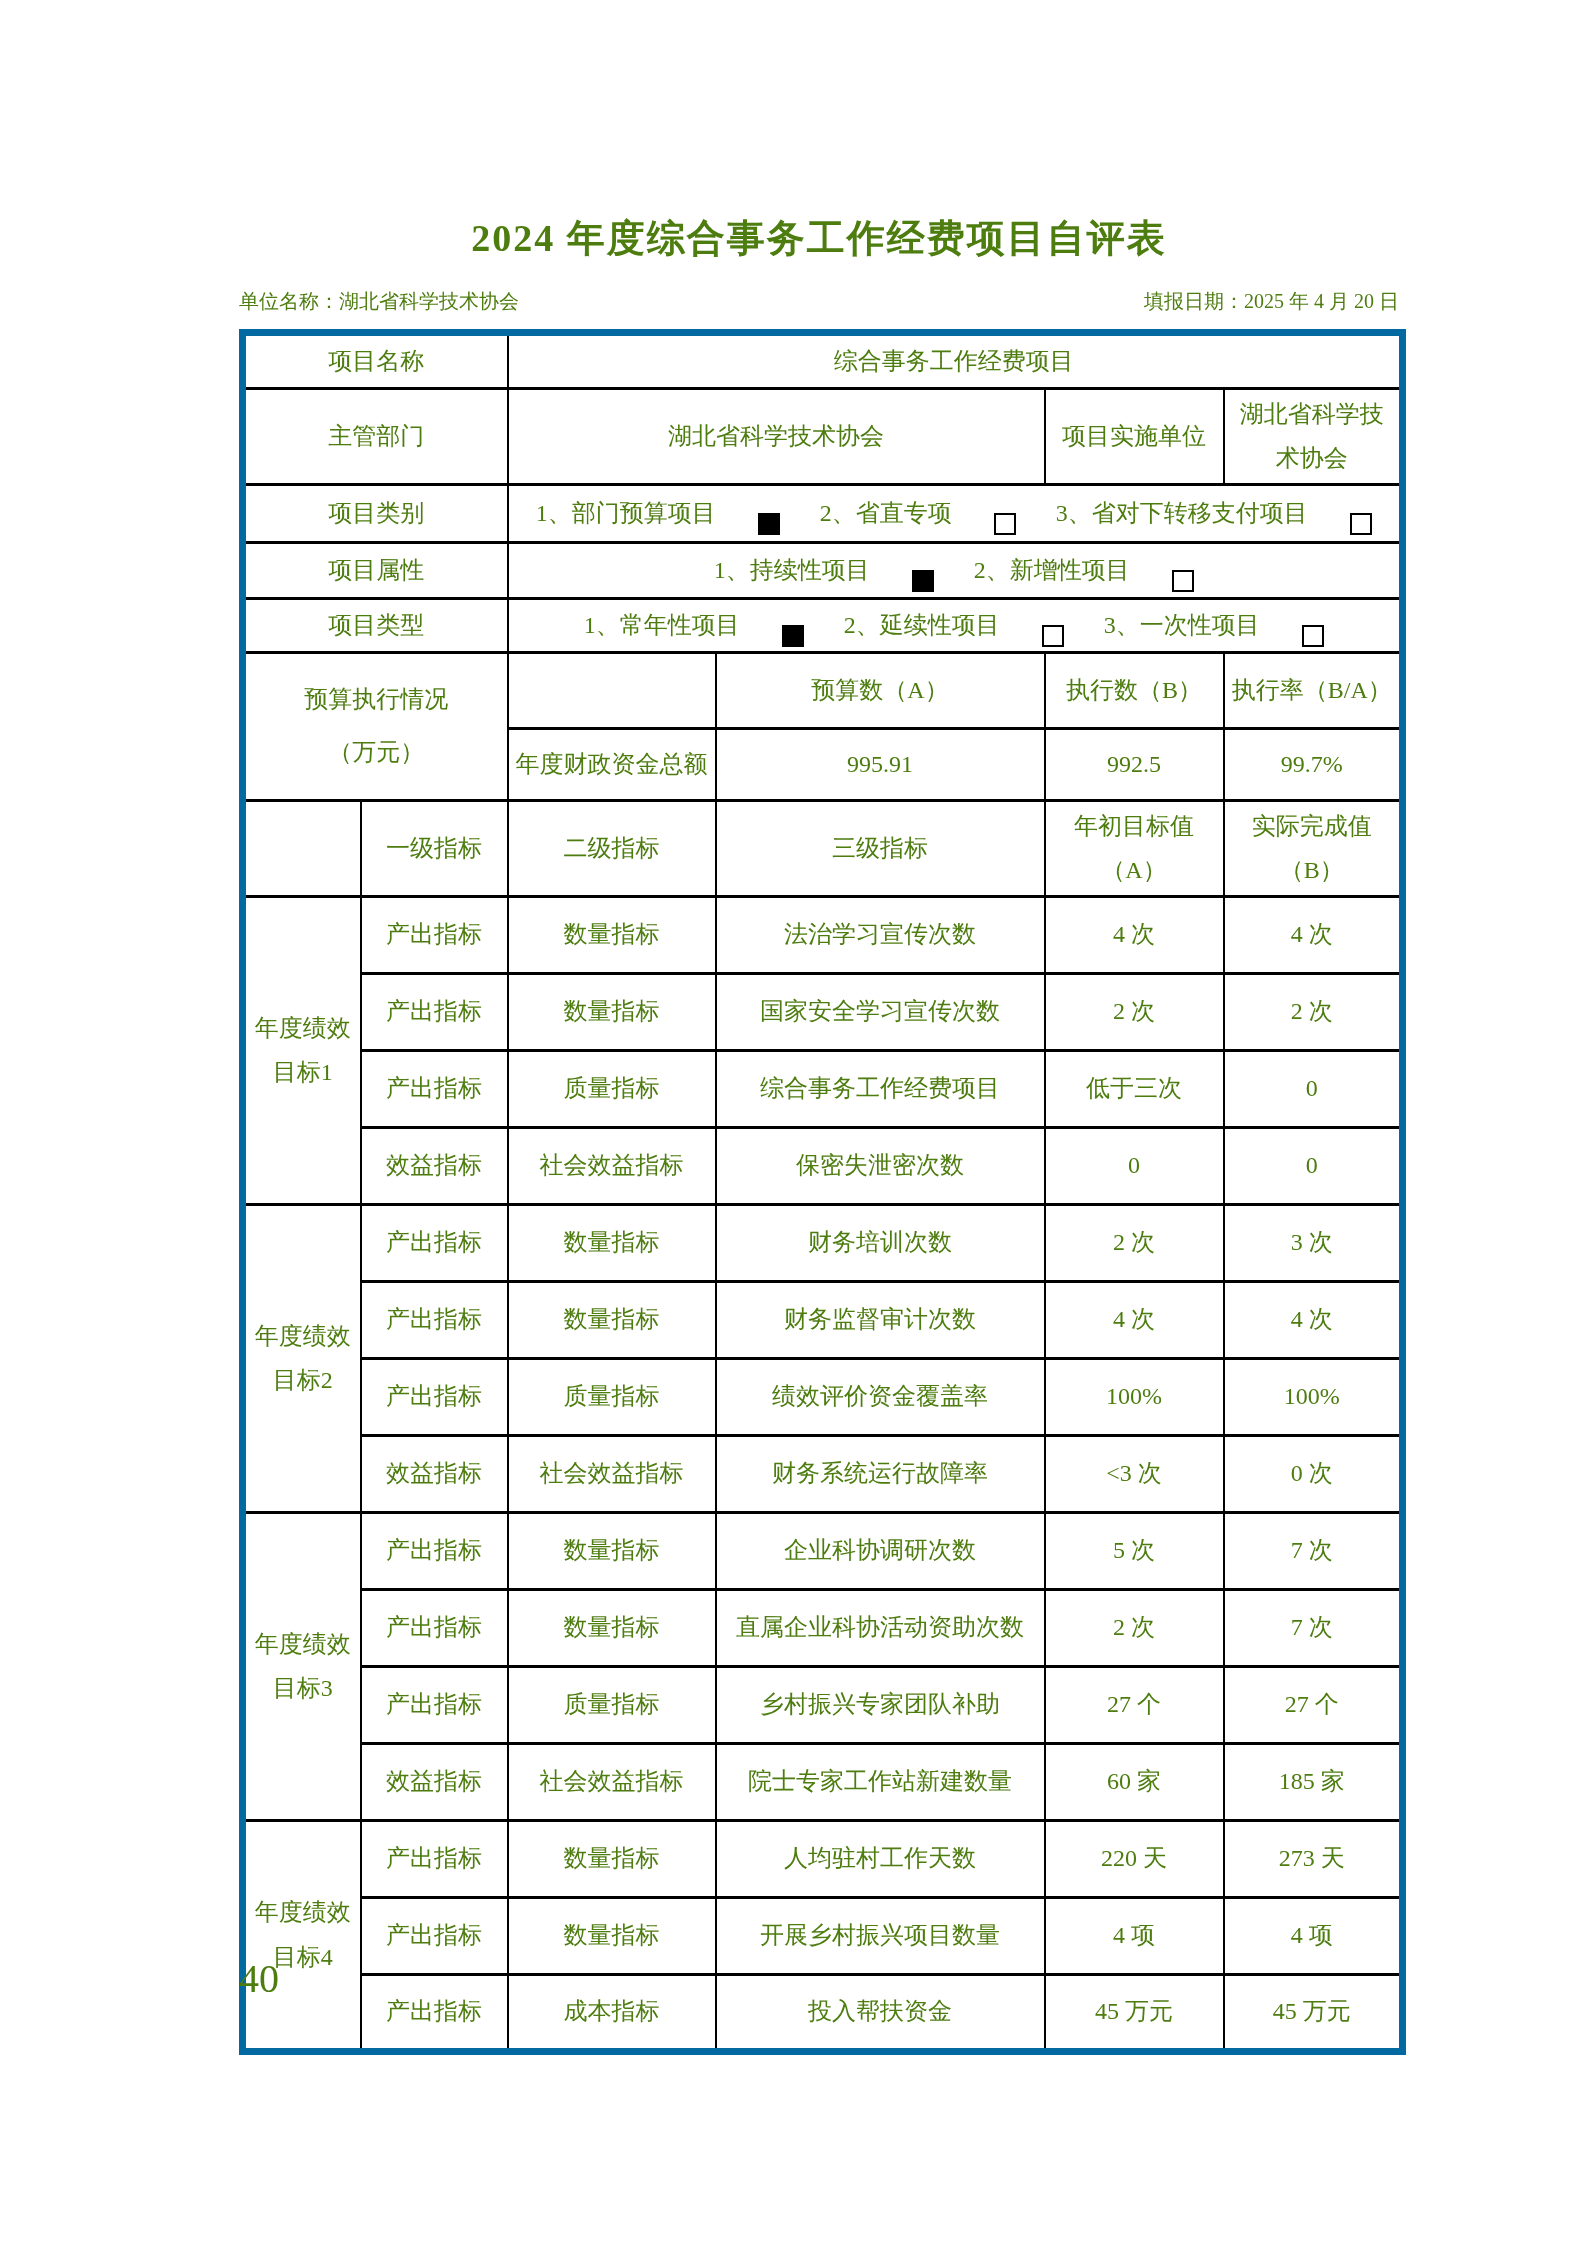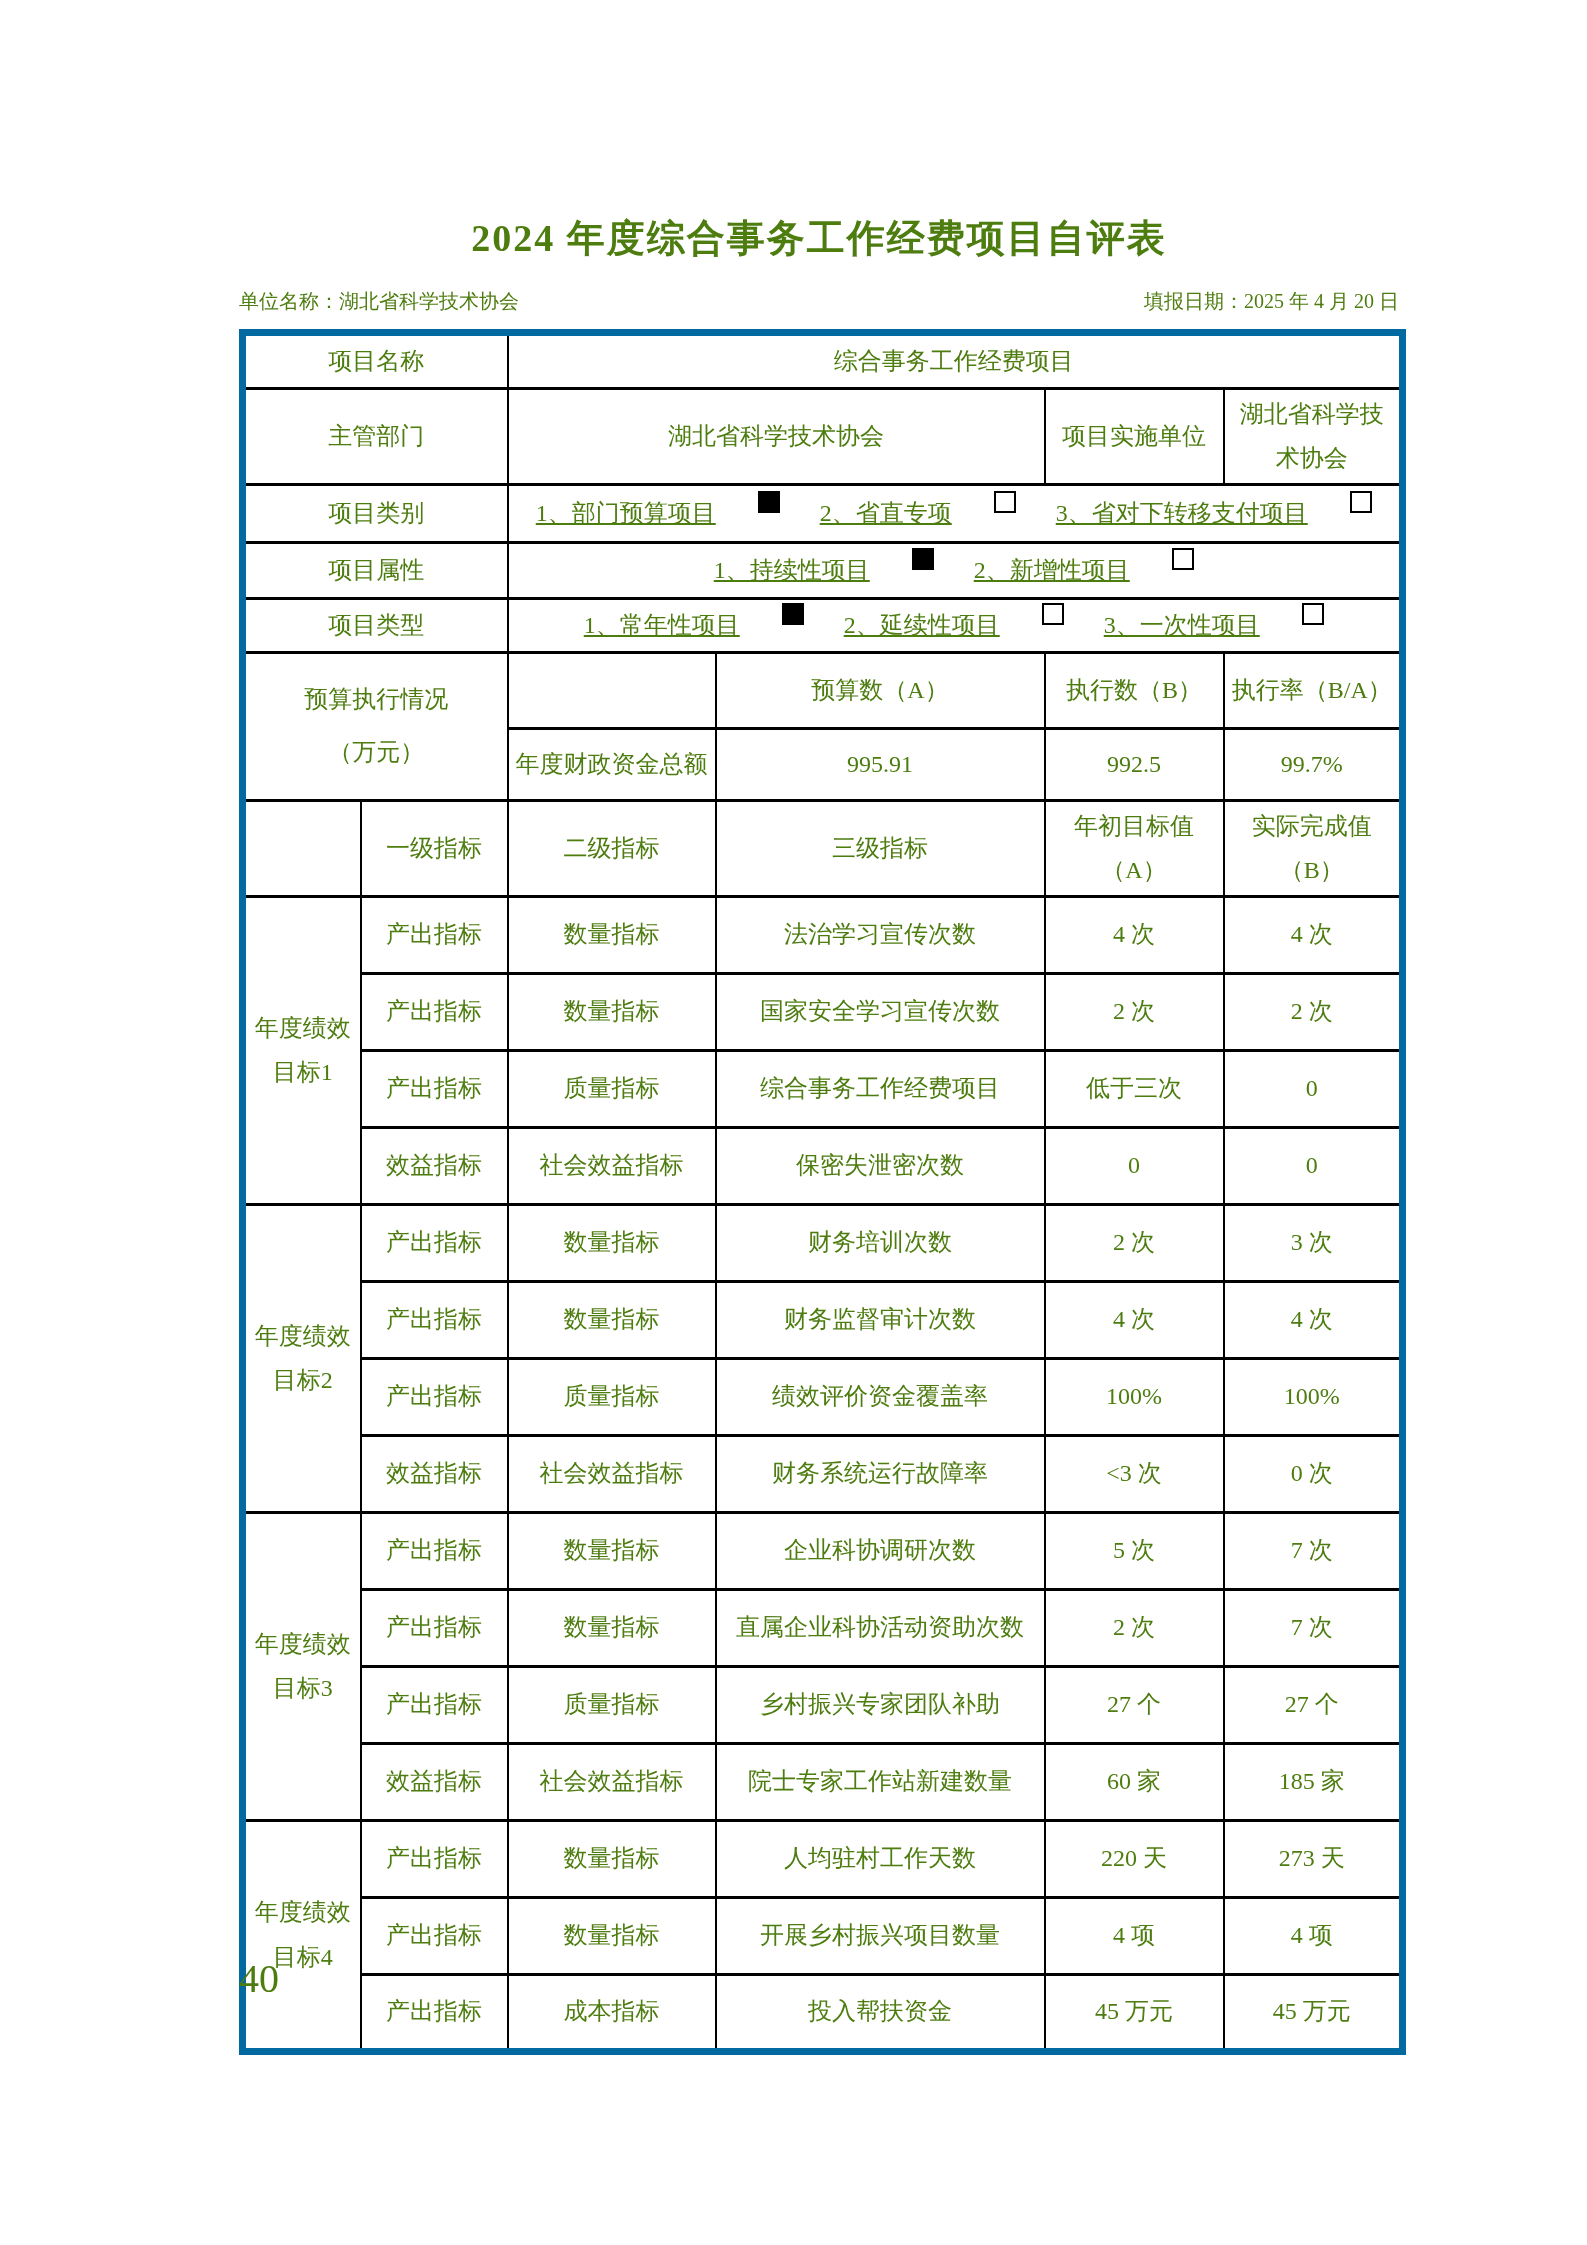--- a/index.html
+++ b/index.html
@@ -52,21 +52,21 @@
     font-size: 24px;
     line-height: 1.85;
     padding: 2px 6px;
     overflow: hidden;
   }
   td.opts-cell {
     text-align: left;
     padding-left: 30px;
     white-space: nowrap;
   }
-  .opt { display: inline-flex; align-items: flex-start; text-decoration: underline; }
+  .opt { display: inline-flex; align-items: flex-end; }
   .opt + .opt { margin-left: 40px; }
   .box {
     display: inline-block;
     width: 22px;
     height: 22px;
     border: 2px solid #000;
     margin-left: 42px;
     background: #fff;
   }
   .box.filled { background: #000; border-color: #000; }

